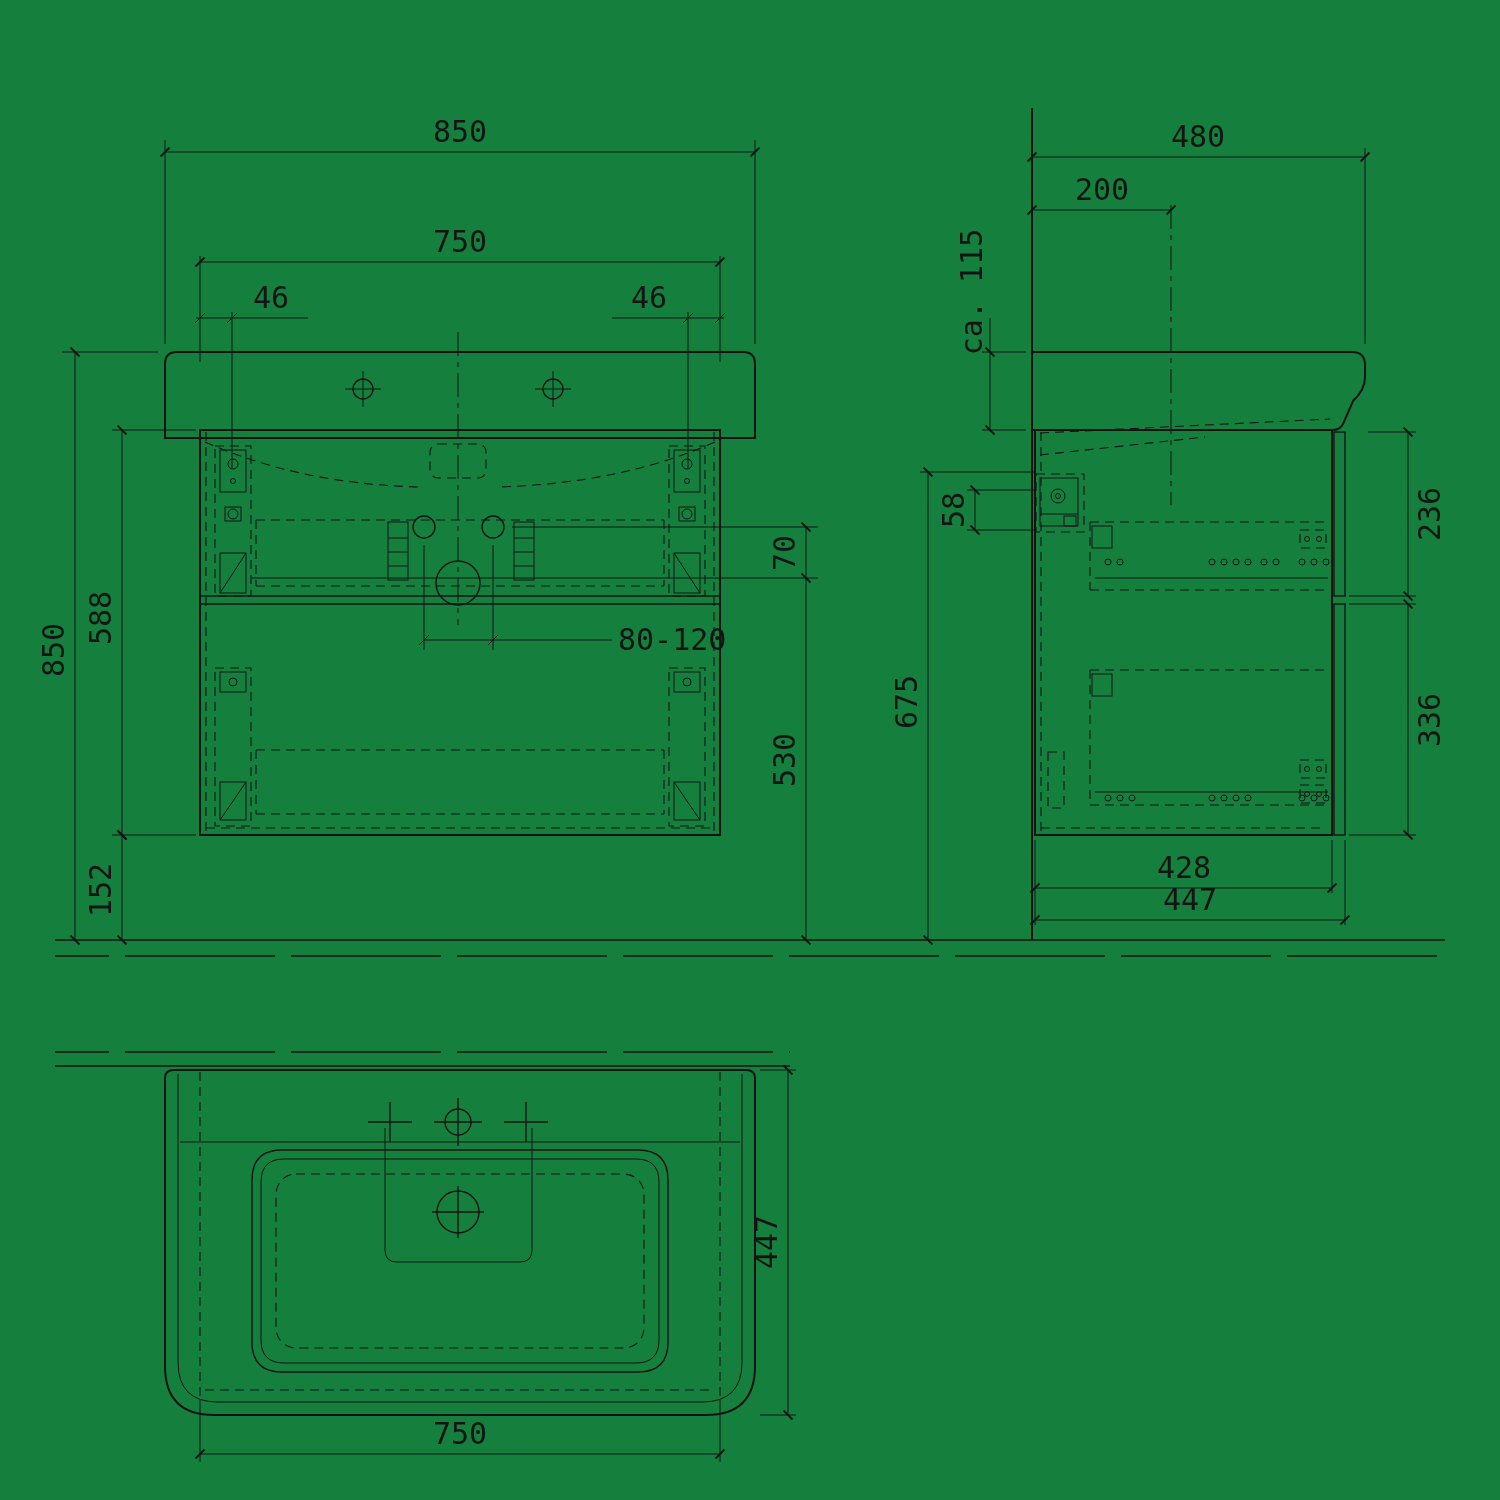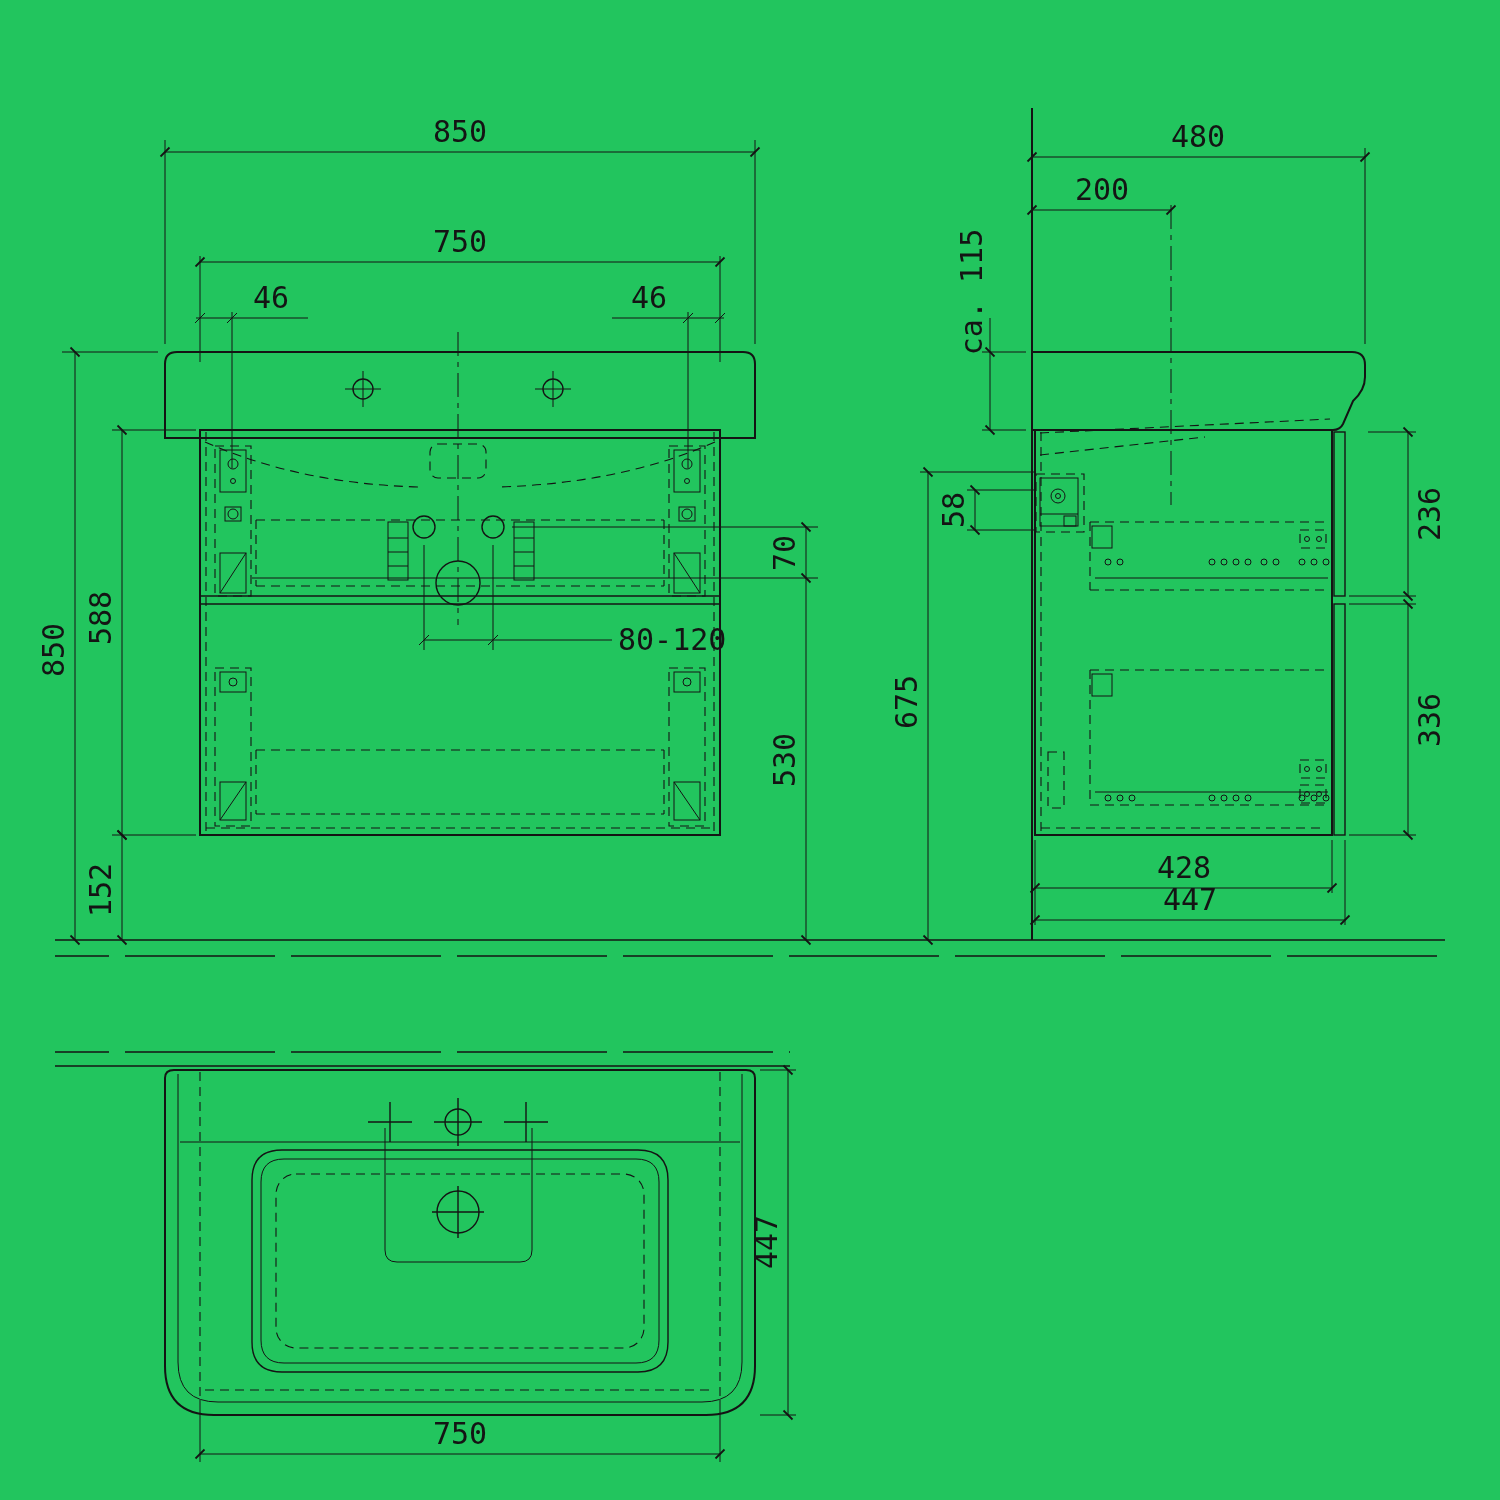--- a/index.html
+++ b/index.html
@@ -1,16 +1,16 @@
 <!DOCTYPE html>
 <html><head>
 <meta charset="utf-8">
 <style>
   html,body{margin:0;padding:0;background:#ffffff;}
-  #stage{position:relative;width:1500px;height:1500px;background:#22c55e;overflow:hidden;}
+  #stage{position:relative;width:1500px;height:1500px;background:#15803d;overflow:hidden;}
   svg{display:block;}
   svg text{font-family:"DejaVu Sans Mono","Liberation Mono",monospace;font-size:30px;fill:#141414;stroke:none;}
   .ol{stroke-width:2;}
   .md{stroke-width:1.4;}
   .th{stroke-width:1;}
   .hid{stroke-width:1.1;stroke-dasharray:9 6;}
   .cl{stroke-width:1;stroke-dasharray:24 6 5 6;}
   .dim{stroke-width:1;}
 </style>
 </head>

